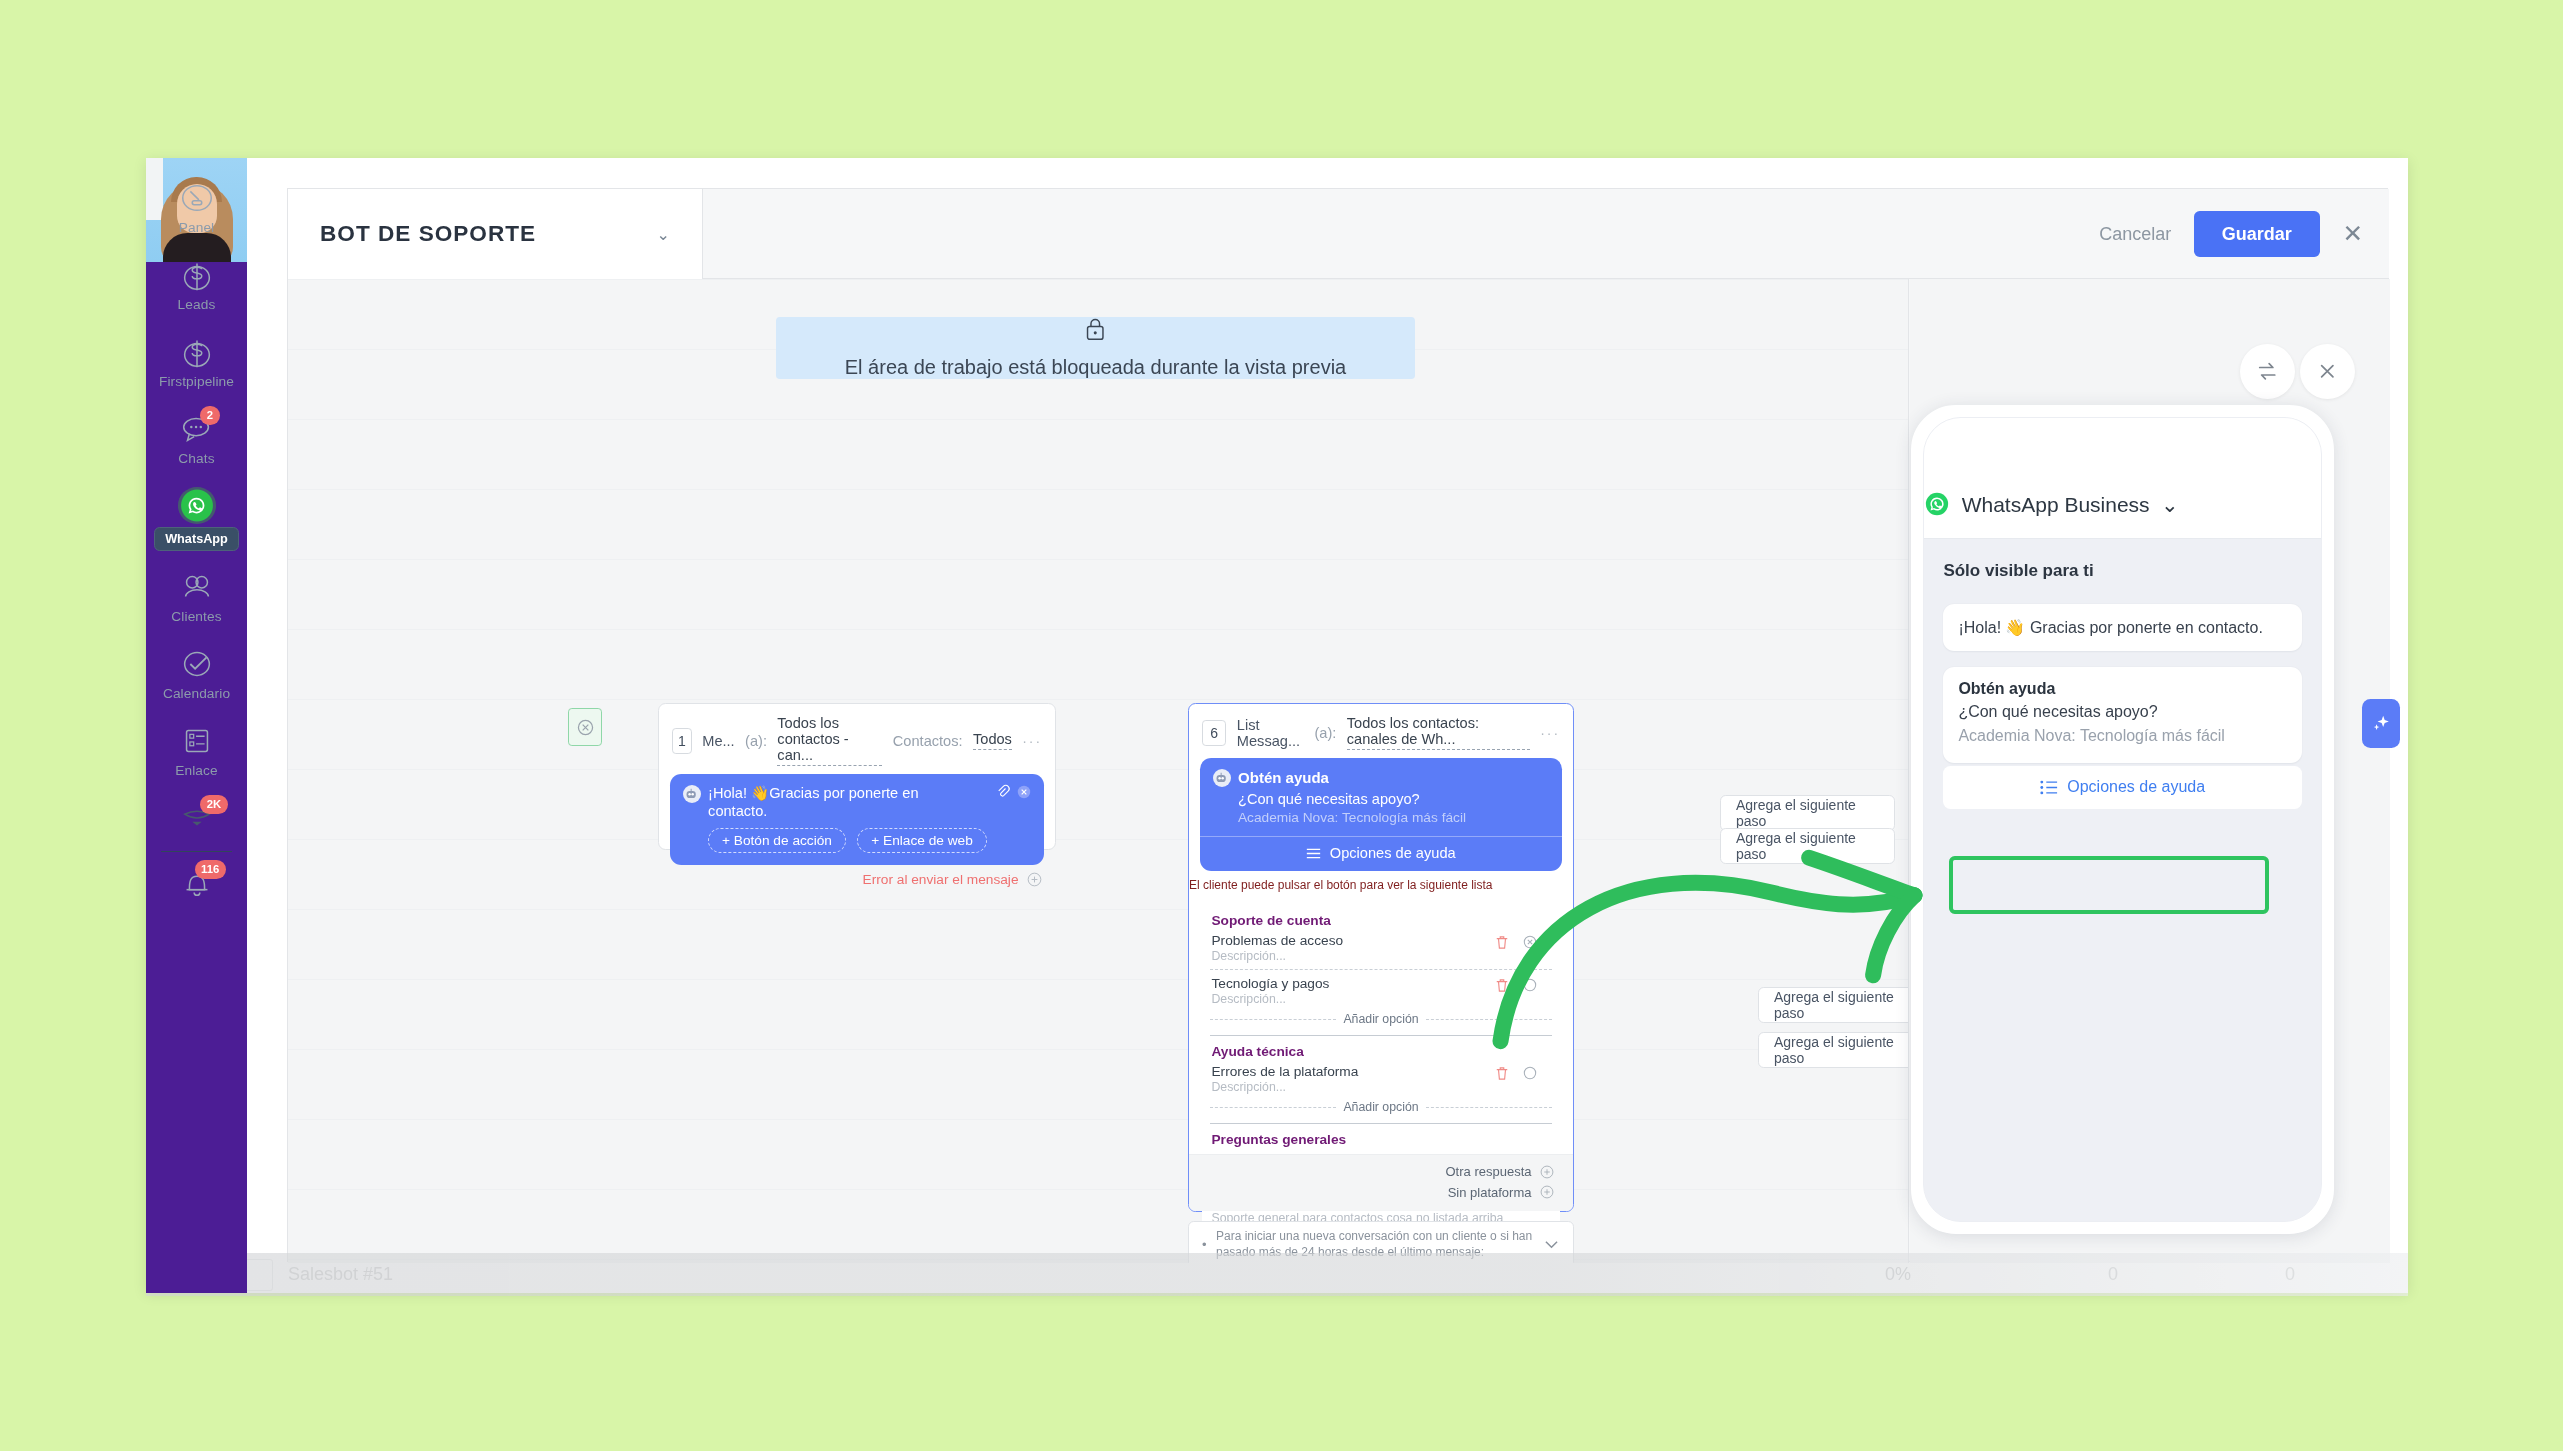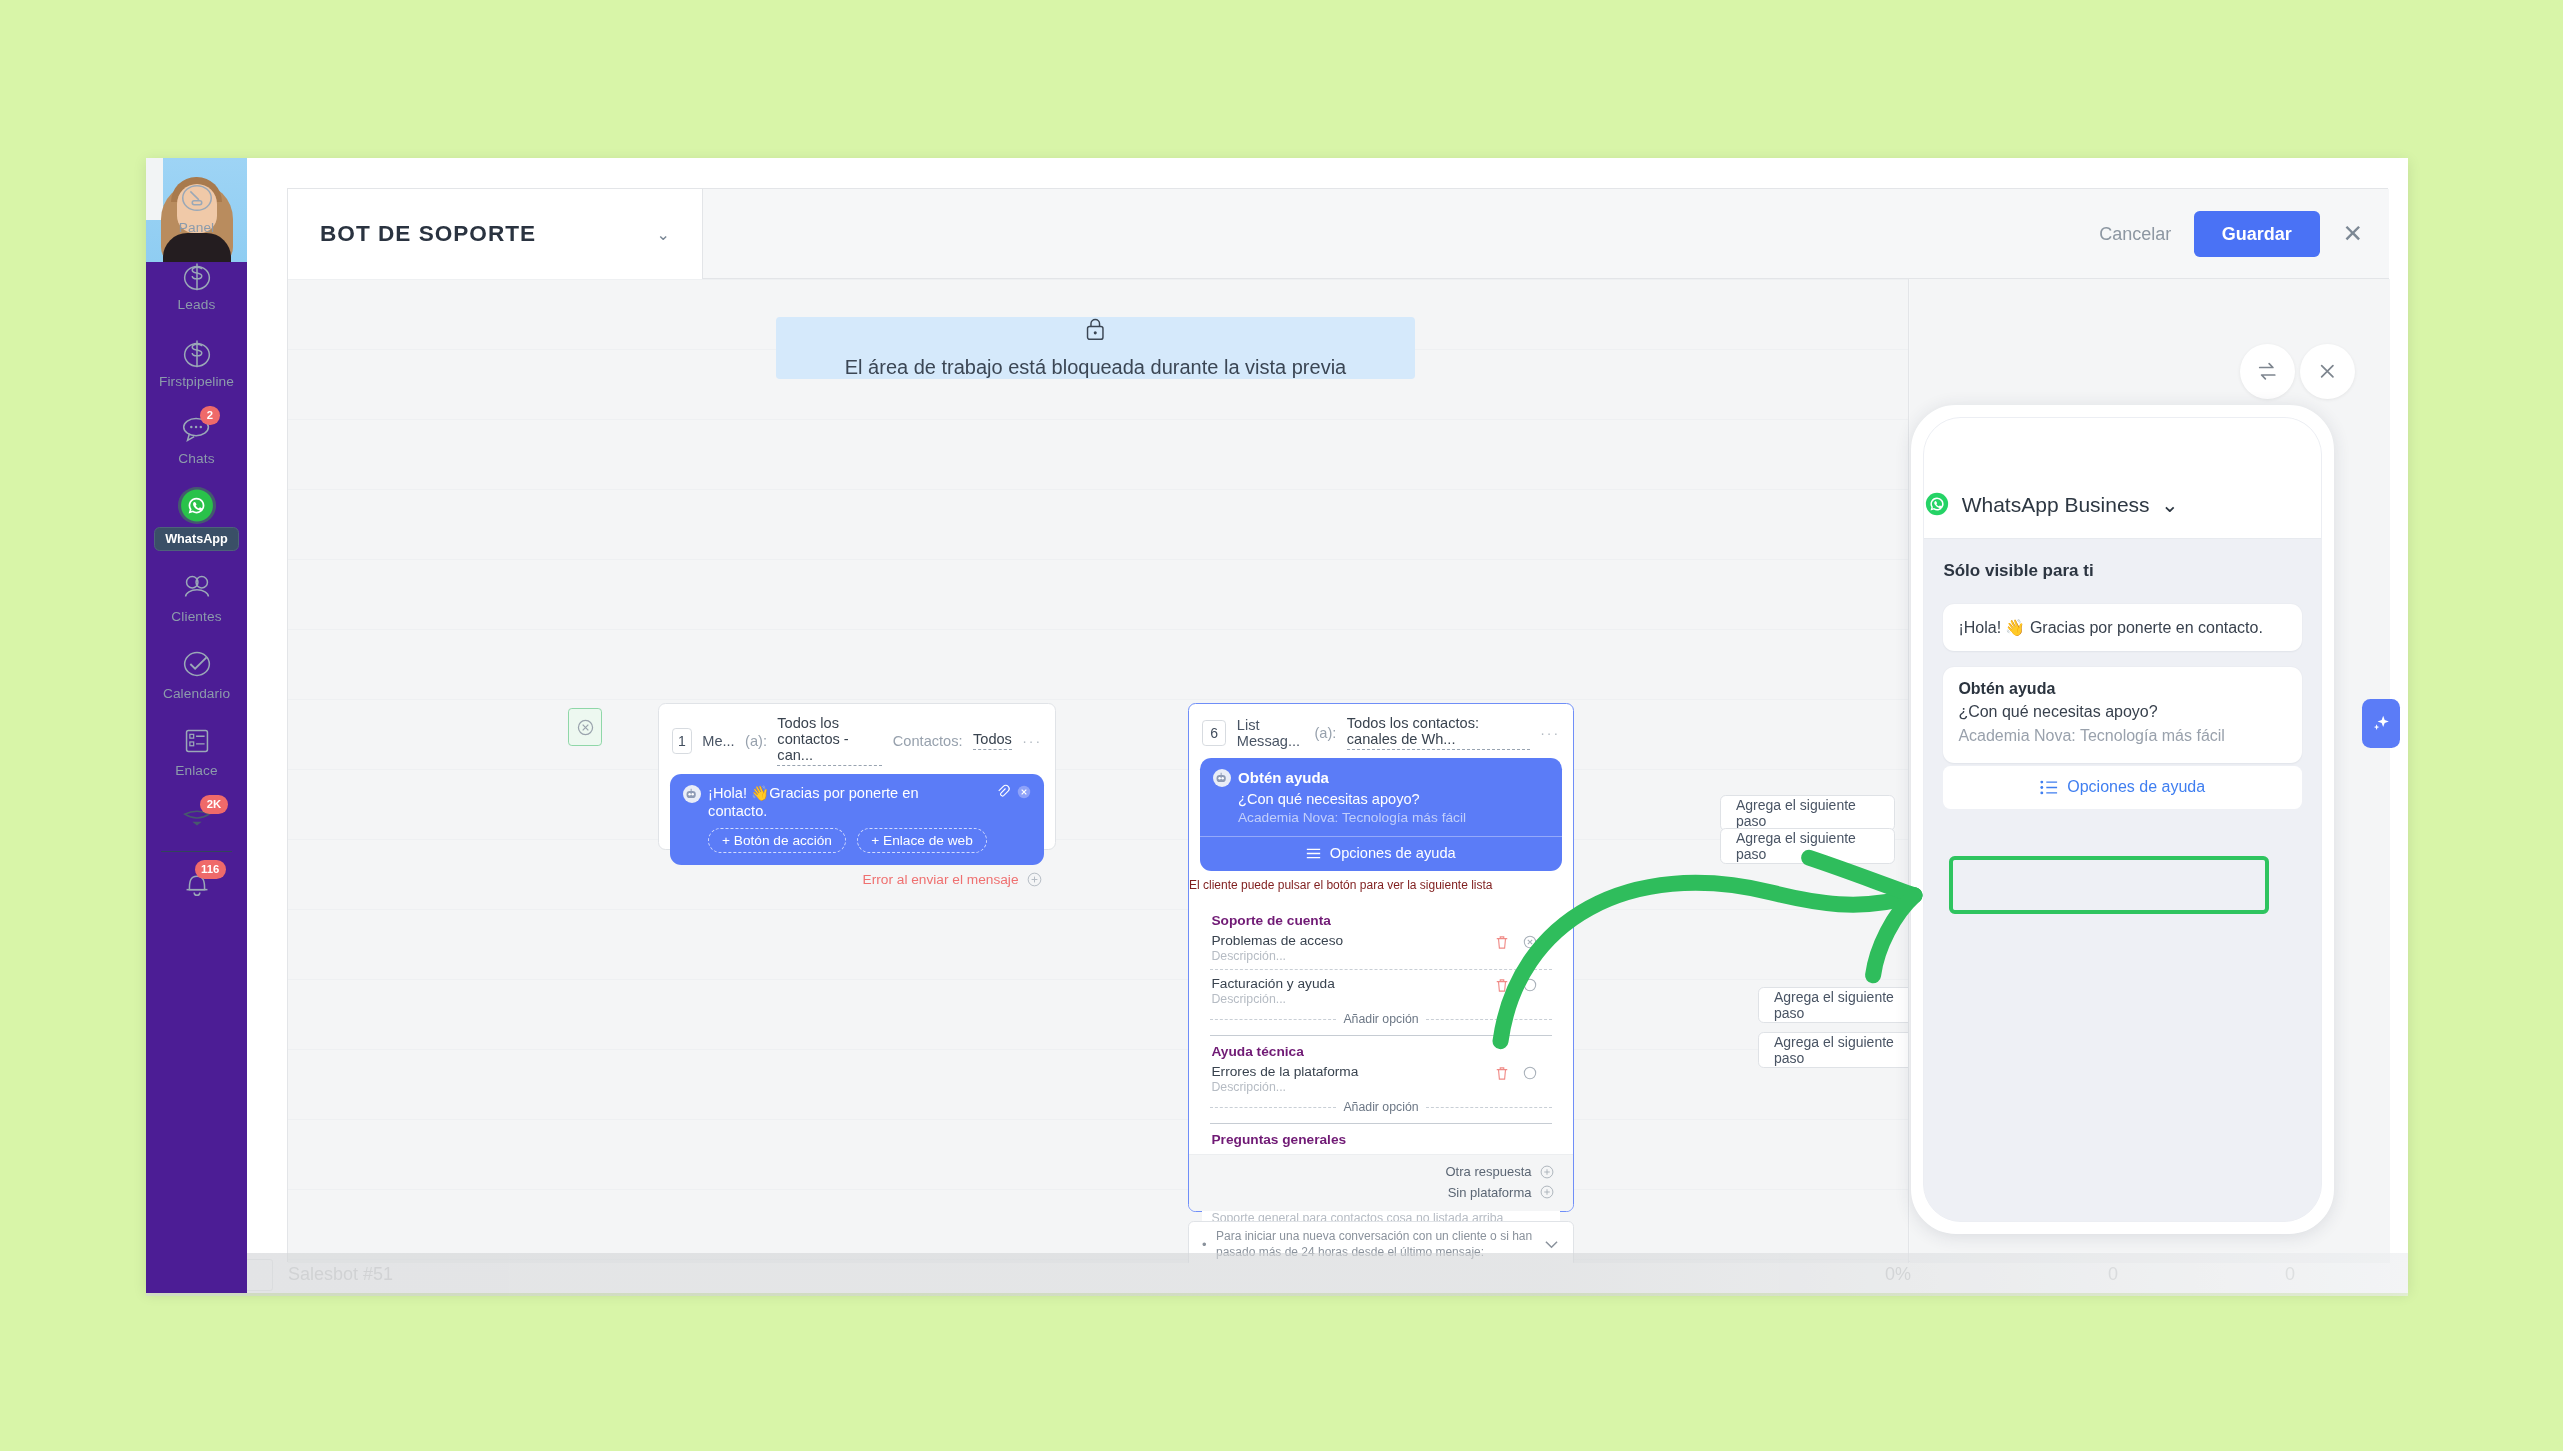--- a/index.html
+++ b/index.html
@@ -559,21 +559,21 @@
           <span class="trash"><svg width="14" height="15" viewBox="0 0 16 17">
                 <path d="M2 4h12M6 4V2h4v2M4 4l1 11h6l1-11" fill="none" stroke="#f08a86" stroke-width="1.3"></path>
               </svg></span>
           <span class="pin"><svg width="14" height="14" viewBox="0 0 16 16">
                 <circle cx="8" cy="8" r="6.5" fill="none" stroke="#a8b0b9" stroke-width="1.2"></circle>
                 <path d="M5.5 5.5l5 5M10.5 5.5l-5 5" stroke="#a8b0b9" stroke-width="1.2"></path>
               </svg></span>
         </div>
         <div class="dash-sep"></div>
         <div class="opt-row">
-          <div class="opt-name">Facturación y ayuda</div>
+          <div class="opt-name">Tecnología y pagos</div>
           <div class="opt-desc">Descripción...</div>
           <span class="trash"><svg width="14" height="15" viewBox="0 0 16 17">
                 <path d="M2 4h12M6 4V2h4v2M4 4l1 11h6l1-11" fill="none" stroke="#f08a86" stroke-width="1.3"></path>
               </svg></span>
           <span class="pin"><svg width="14" height="14" viewBox="0 0 16 16">
                 <circle cx="8" cy="8" r="6.5" fill="#fff" stroke="#a8b0b9" stroke-width="1.2"></circle>
               </svg></span>
         </div>
         <div class="dash-add">
             <span class="l"></span>

